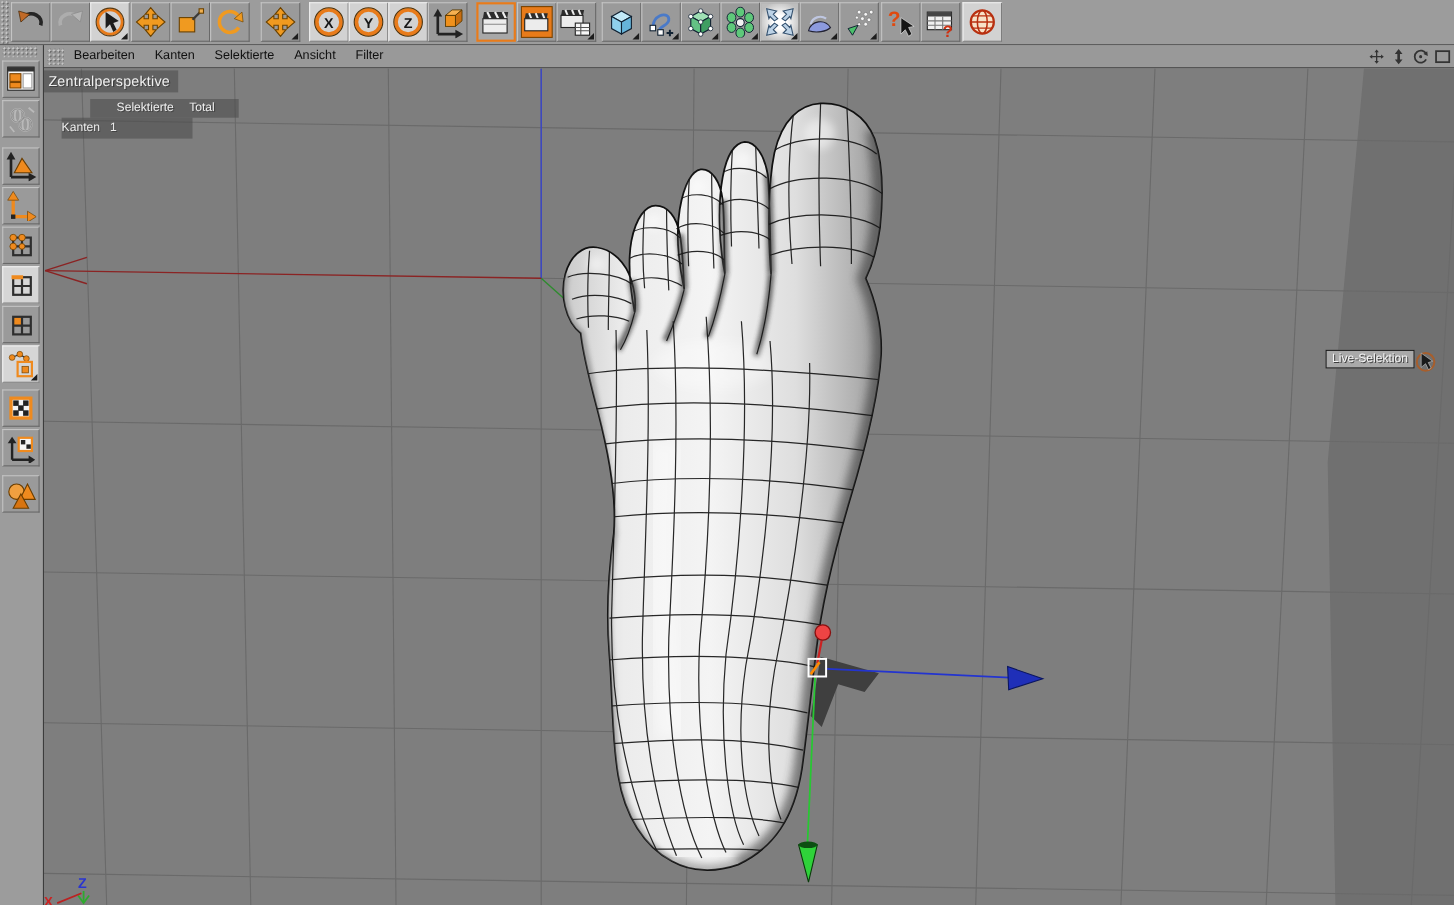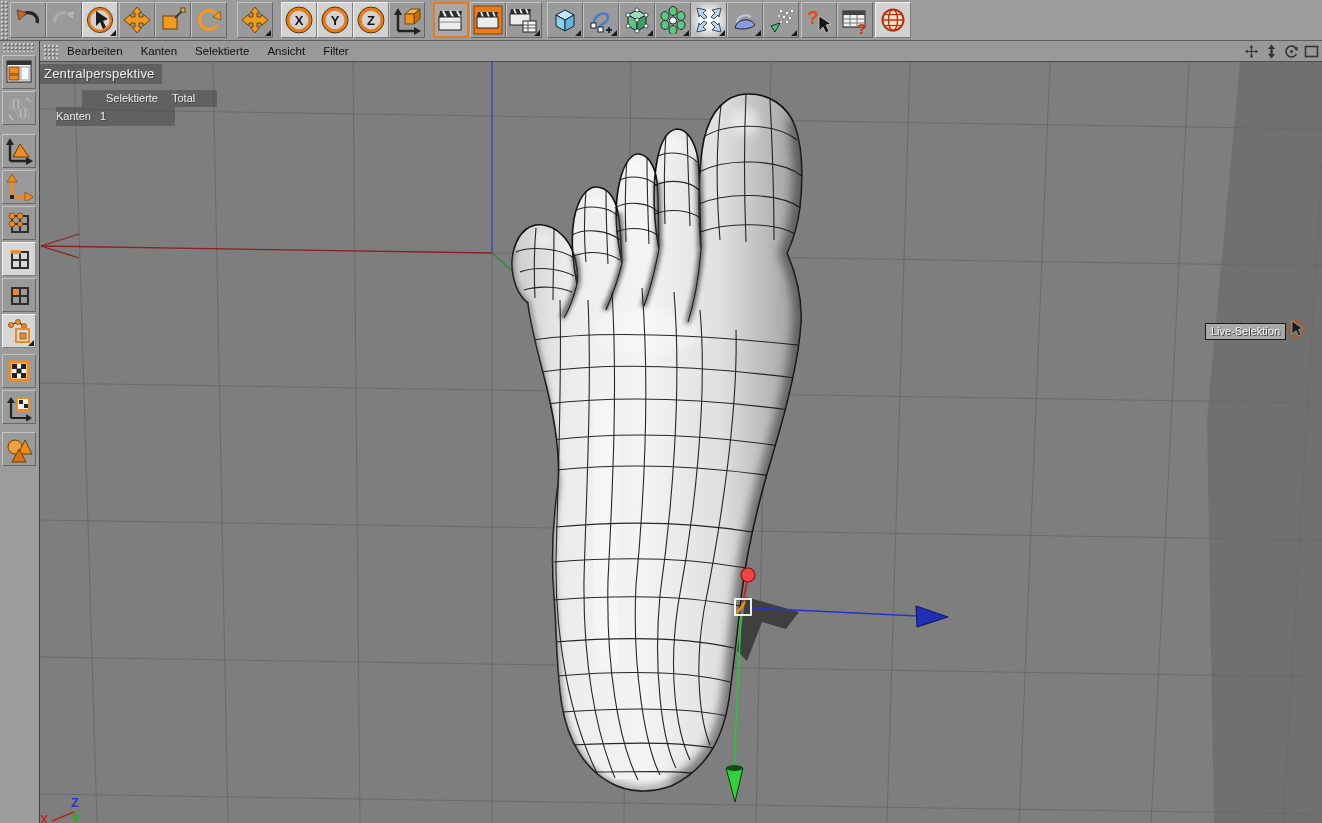--- a/index.html
+++ b/index.html
@@ -41,21 +41,21 @@
   
   .viewport{position:absolute;left:40px;top:62px;width:1282px;height:761px;background:#7e7e7e;overflow:hidden;}
   .scene{position:absolute;left:0;top:0;}
   .vp-label{position:absolute;left:0;top:2px;background:rgba(72,72,72,.55);color:#f0f0f0;
             font-size:13px;padding:2px 7px 3px 4px;letter-spacing:.2px;text-shadow:1px 1px 0 rgba(0,0,0,.35);}
   .sel-info{position:absolute;left:0;top:28px;font-size:11px;color:#ededed;text-shadow:1px 1px 0 rgba(0,0,0,.3);}
   .sel-info .hdr{margin-left:42px;background:rgba(72,72,72,.55);padding:2px 8px 3px 24px;display:inline-block;}
   .sel-info .hdr b{font-weight:normal;margin-right:14px;}
   .sel-info .row{background:rgba(72,72,72,.55);width:111px;padding:3px 8px 4px 0;display:flex;margin-left:16px;}
   .sel-info .row .lab{width:44px;}
-  .live-tip{position:absolute;right:16px;top:256px;display:flex;align-items:flex-end;}
+  .live-tip{position:absolute;right:16px;top:256px;display:flex;align-items:flex-start;}
   .live-tip .box{background:#a9a9a9;border:1px solid #1a1a1a;color:#f4f4f4;font-size:11px;
                  padding:1px 5px 2px 5px;text-shadow:1px 1px 0 #3c3c3c;}
   .live-tip svg{margin-left:-2px;}
 </style>
 </head>
 <body>
 
 <div class="toolbar">
   <div class="handle-v"></div>
 

